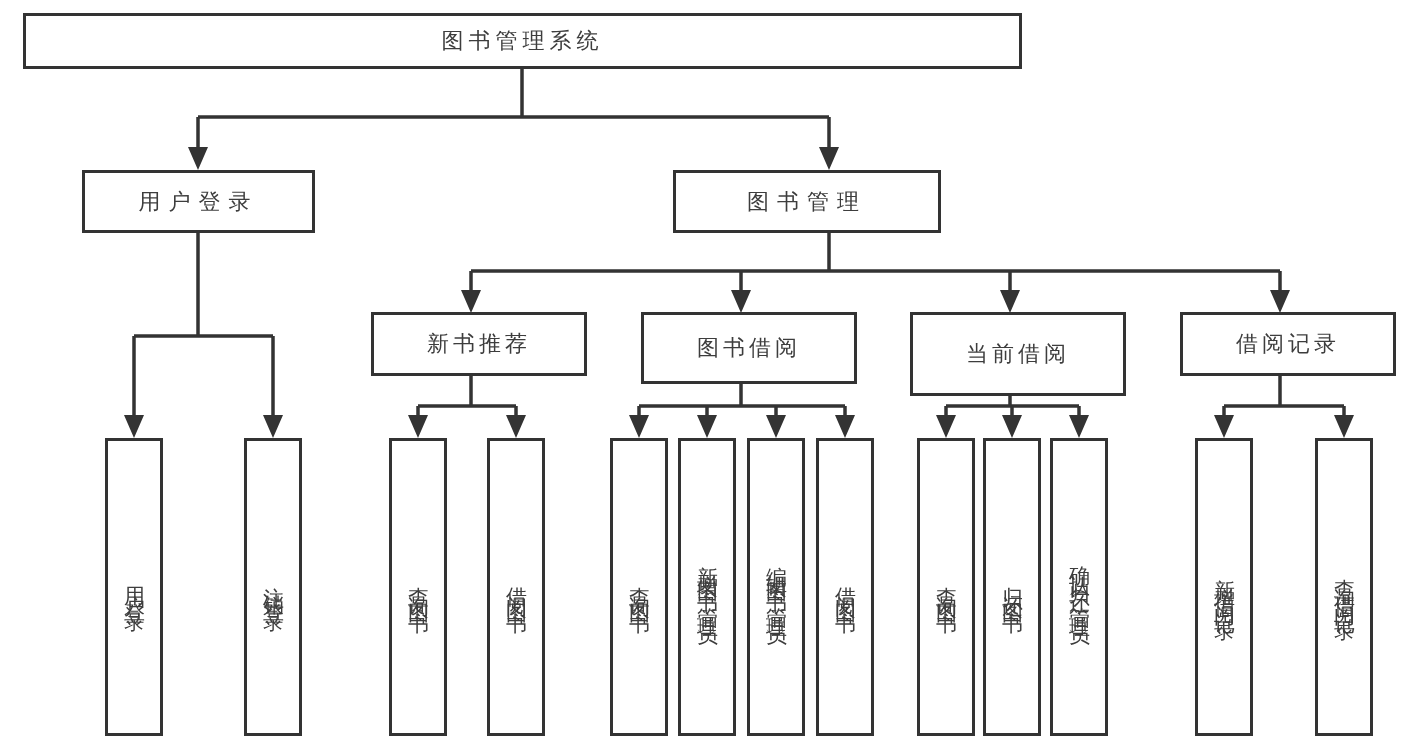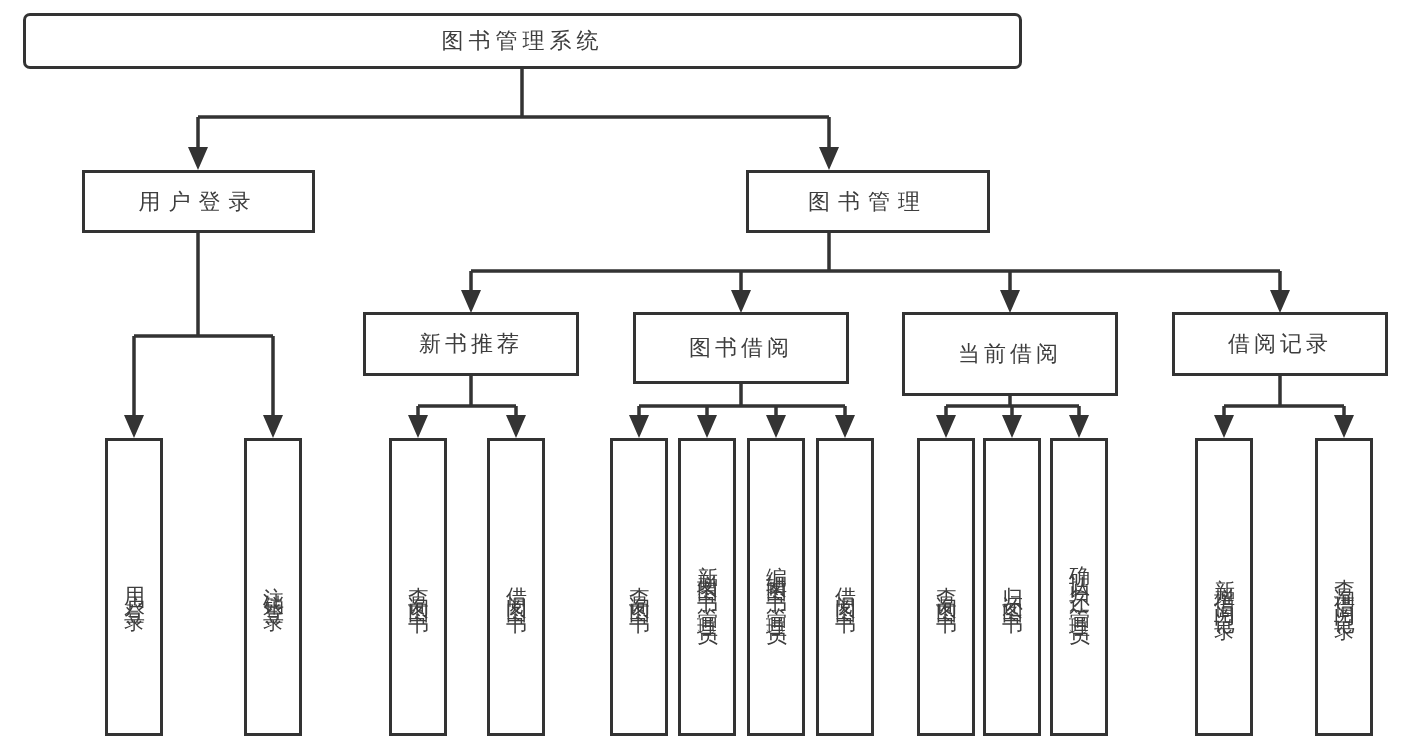--- a/index.html
+++ b/index.html
@@ -14,21 +14,21 @@
   .connectors path.l{stroke:#333333;stroke-width:3.5;fill:none;}
   .connectors path.a{fill:#333333;stroke:none;}
   .hnode{
     position:absolute;box-sizing:border-box;
     border:3.5px solid #333333;background:#ffffff;
     display:flex;align-items:center;justify-content:center;
     color:#3d3d3d;font-size:22px;white-space:nowrap;
   }
   .hnode.root{letter-spacing:5px;}
   .hnode.lv2{letter-spacing:8px;}
-  .hnode.lv3{letter-spacing:4px;}
+  .hnode.lv3{letter-spacing:4px;margin-left:8px;}
   .vnode{
     position:absolute;top:438px;width:58px;height:298px;box-sizing:border-box;
     border:3.5px solid #333333;background:#ffffff;
     display:flex;align-items:center;justify-content:center;
   }
   .vnode .vtext{
     writing-mode:vertical-rl;text-orientation:mixed;
     font-size:21px;letter-spacing:8.5px;line-height:1;
     color:#3d3d3d;
   }
@@ -68,28 +68,28 @@
     <g>
       <path class="l" d="M1010,376 V406 M946,406 H1079 M946,406 V418 M1012,406 V418 M1079,406 V418"></path>
       <path class="a" d="M936,415 H956 L946,438 Z M1002,415 H1022 L1012,438 Z M1069,415 H1089 L1079,438 Z"></path>
     </g>
     <g>
       <path class="l" d="M1280,376 V406 M1224,406 H1344 M1224,406 V418 M1344,406 V418"></path>
       <path class="a" d="M1214,415 H1234 L1224,438 Z M1334,415 H1354 L1344,438 Z"></path>
     </g>
   </svg>
 
-  <div class="hnode root" style="left:23px;top:13px;width:999px;height:56px;border-radius:7px;">
+  <div class="hnode root" style="left:23px;top:13px;width:999px;height:56px;">
     <span>图书管理系统</span>
   </div>
 
   <div class="hnode lv2" style="left:82px;top:170px;width:233px;height:63px;">
     <span>用户登录</span>
   </div>
-  <div class="hnode lv2" style="left:746px;top:170px;width:244px;height:63px;font-family:Liberation Mono, monospace;">
+  <div class="hnode lv2" style="left:673px;top:170px;width:268px;height:63px;font-family:Liberation Mono, monospace;">
     <span>图书管理</span>
   </div>
 
   <div class="hnode lv3" style="left:363px;top:312px;width:216px;height:64px;">
     <span>新书推荐</span>
   </div>
   <div class="hnode lv3" style="left:633px;top:312px;width:216px;height:72px;">
     <span>图书借阅</span>
   </div>
   <div class="hnode lv3" style="left:902px;top:312px;width:216px;height:84px;">

